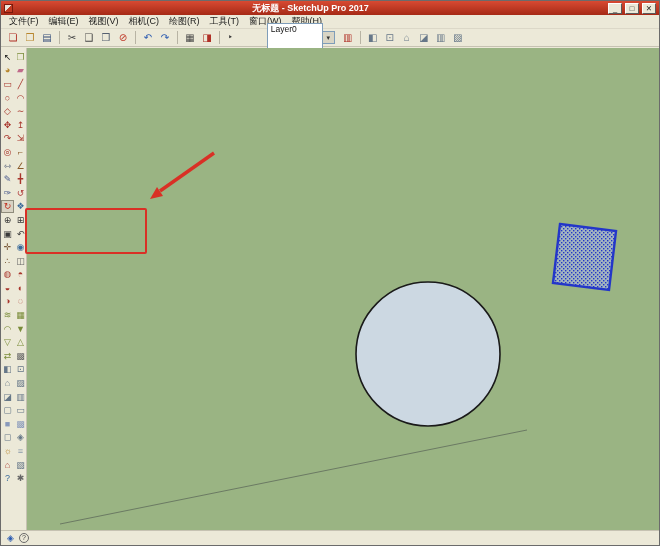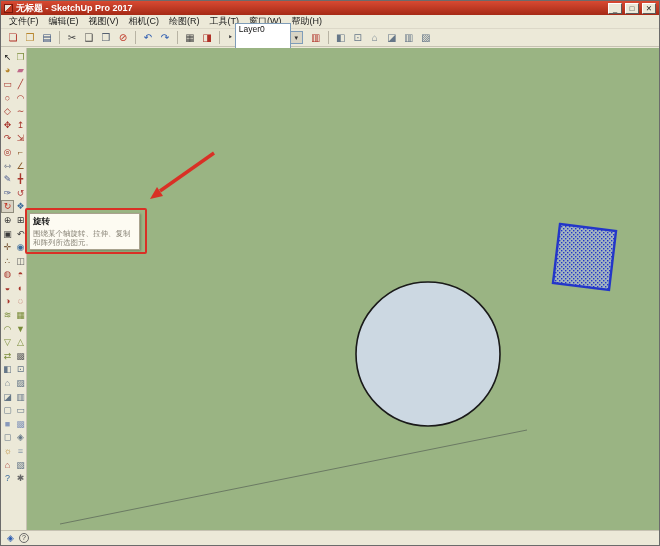--- a/index.html
+++ b/index.html
@@ -2,36 +2,36 @@
 <html><head>
 <meta charset="utf-8">
 <style>
   * { box-sizing: border-box; margin: 0; padding: 0; }
   body { font-family: "Liberation Sans", "DejaVu Sans", sans-serif; background: #d4d0c8; }
   .window { position: relative; width: 660px; height: 546px; background: #ece9d8; border: 1px solid #6b6b6b; overflow: hidden; }
 
   
   .titlebar { height: 14px; background: linear-gradient(180deg, #d84a32, #a62a16); display: flex; align-items: center; padding: 0 3px; gap: 3px; }
   .app-icon { width: 9px; height: 9px; background: linear-gradient(135deg, #e8e5da 45%, #c23a22 45%); border: 1px solid #7a1a0c; flex: none; }
-  .title-text { color: #ffffff; font-size: 9px; font-weight: bold; flex: 1; white-space: nowrap; overflow: hidden; }
+  .title-text { color: #ffffff; font-size: 9px; font-weight: bold; flex: 1; white-space: nowrap; overflow: hidden; text-align: center; }
   .tb-btn { width: 14px; height: 11px; background: #ece9d8; border: 1px solid #ffffff; border-right-color: #5a5a5a; border-bottom-color: #5a5a5a; font-size: 7.5px; line-height: 9px; text-align: center; color: #222; flex: none; cursor: default; }
 
   
   .menubar { height: 14px; display: flex; align-items: center; padding-left: 3px; font-size: 9px; background: #ece9d8; border-bottom: 1px solid #dcd8c8; }
   .menu-item { padding: 1px 5px; color: #1a1a1a; white-space: nowrap; }
 
   
   .toolbar { height: 18px; display: flex; align-items: center; padding: 0 4px; background: #ece9d8; border-bottom: 1px solid #c6c2b2; }
   .tb-group { display: flex; align-items: center; gap: 1px; }
   .tbi { width: 16px; height: 15px; display: flex; align-items: center; justify-content: center; font-size: 10px; border: 1px solid transparent; }
   [data-name="toolbar-separator"] { width: 3px; height: 13px; border: none; position: relative; margin: 0 2px; }
   [data-name="toolbar-separator"]::after { content: ""; position: absolute; left: 1px; top: 0; width: 1px; height: 13px; background: #b8b4a4; }
   .layer-combo { display: flex; align-items: center; margin: 0 5px; }
   .combo-marker { font-size: 8px; color: #333; margin-right: 2px; }
-  .combo-field { width: 56px; height: 30px; background: #ffffff; border: 1px solid #7f9db9; font-size: 8.5px; line-height: 11px; padding: 0 3px; color: #111; }
+  .combo-field { width: 56px; height: 30px; background: #ffffff; border: 1px solid #7f9db9; font-size: 8.5px; line-height: 11px; padding: 0 3px; color: #111; margin-left: 32px; }
   .combo-btn { width: 12px; height: 13px; background: #d9d5c5; border: 1px solid #7f9db9; border-left: none; font-size: 7px; line-height: 11px; text-align: center; color: #333; }
 
   
   .main { position: absolute; top: 47px; left: 0; right: 0; bottom: 15px; display: flex; }
   .palette { width: 26px; background: #ece9d8; border-right: 1px solid #c6c2b2; display: grid; grid-template-columns: 13px 13px; grid-auto-rows: 13.6px; align-content: start; padding-top: 2px; }
   .tool { display: flex; align-items: center; justify-content: center; font-size: 9px; border: 1px solid transparent; cursor: default; }
   .tool.active { background: #d8d3c4; border: 1px solid #8f8c7c; }
 
   .canvas { position: relative; flex: 1; background: #9ab483; }
   .canvas svg { position: absolute; left: 0; top: 0; }
@@ -287,24 +287,20 @@
         <polygon data-name="selected-square-fill" points="533,176 589,183 582,242 526,235" opacity="0.65" fill="#a9b6de"></polygon>
         <polygon data-name="selected-square-hatch" points="533,176 589,183 582,242 526,235" fill="url(#selDots)"></polygon>
         <polygon data-name="selected-square-outline" points="533,176 589,183 582,242 526,235" fill="none" stroke-width="2.4" stroke="#2336c9"></polygon>
 
         <line data-name="annotation-arrow-line" x1="187" y1="105" x2="133" y2="143" stroke-width="3.4" stroke="#d93025"></line>
         <polygon data-name="annotation-arrow-head" points="123,151 136,148 130,139" fill="#d93025"></polygon>
       </svg>
 
       <div class="anno-box" data-name="annotation-highlight-box"></div>
 
-      <div class="tooltip" data-name="tool-tooltip">
-        <div class="tt-title" data-name="tooltip-title">旋转</div>
-        <div class="tt-desc" data-name="tooltip-description">围绕某个轴旋转、拉伸、复制和阵列所选图元。</div>
-      </div>
     </div>
   </div>
 
   <div class="statusbar" data-name="statusbar">
     <span class="st-glyph" data-name="geolocation-icon">◈</span>
     <span data-name="help-icon">?</span>
   </div>
 
 </div>
 

